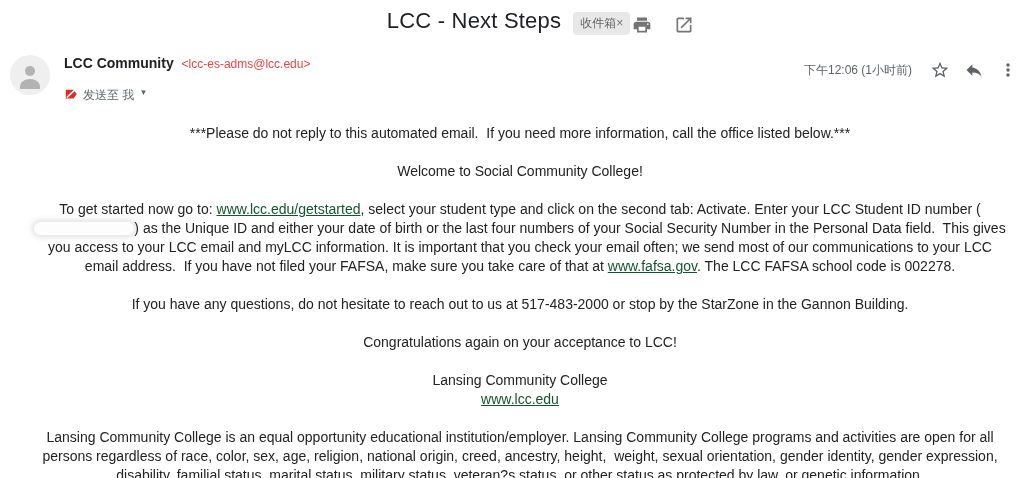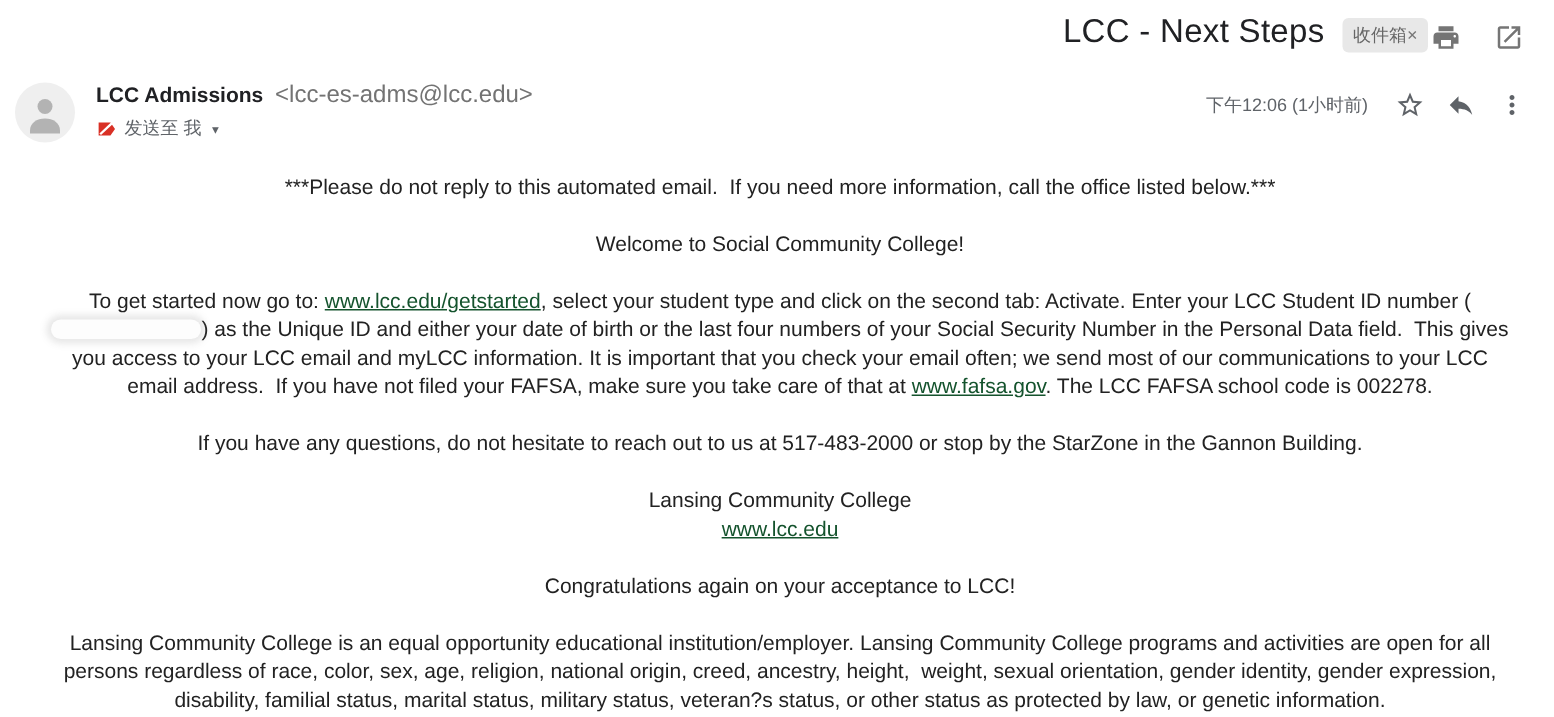--- a/index.html
+++ b/index.html
@@ -1,20 +1,20 @@
 <!DOCTYPE html>
 <html><head>
 <meta charset="utf-8">
 <style>
   * { margin:0; padding:0; box-sizing:border-box; }
   html,body { background:#ffffff; width:1036px; height:478px; overflow:hidden;
               font-family:"Liberation Sans", sans-serif; }
 
   
-  .subject-row { display:flex; align-items:flex-start; justify-content:flex-end;
+  .subject-row { display:flex; align-items:flex-start; justify-content:center;
                  padding:8px 18px 0 65px; }
   .subject-left { display:flex; align-items:center; gap:12px; }
   .subject-title { font-size:22px; color:#202124; font-weight:400; letter-spacing:0.2px; }
   .label-chip { background:#e8e8e8; color:#666; font-size:12px; border-radius:4px;
                 padding:3px 7px; display:inline-flex; align-items:center; gap:0;
                 position:relative; top:2px; cursor:default; }
   .label-chip .chip-x { font-size:12px; color:#777; cursor:pointer; }
   .subject-actions { display:flex; align-items:center; gap:18px; padding-top:5px; }
   .icon-btn { width:24px; height:24px; display:inline-flex; align-items:center;
               justify-content:center; cursor:pointer; }
@@ -22,22 +22,22 @@
 
   
   .msg-header { display:flex; align-items:flex-start; padding:18px 16px 0 10px; }
   .avatar { width:40px; height:40px; border-radius:50%; background:#efefef;
             display:flex; align-items:center; justify-content:center; flex:0 0 40px;
             overflow:hidden; }
   .avatar svg { fill:#b3b3b3; }
   .sender-block { margin-left:14px; flex:1 1 auto; }
   .sender-line1 { font-size:14px; color:#202124; }
   .sender-name { font-weight:700; }
-  .sender-email { font-weight:400; color:#737373; font-size:16px; margin-left:4px; }
-  .sender-line2 { margin-top:4px; display:flex; align-items:center; gap:5px;
+  .sender-email { font-weight:400; color:#ef4444; font-size:12px; margin-left:4px; }
+  .sender-line2 { margin-top:16px; display:flex; align-items:flex-start; gap:5px;
                   font-size:12px; color:#5f6368; cursor:pointer; }
   .sender-line2 .caret { font-size:9px; color:#5f6368; margin-left:2px; }
   .meta-block { display:flex; align-items:center; gap:10px; padding-top:3px; }
   .timestamp { font-size:12px; color:#5f6368; white-space:nowrap; margin-right:6px; }
   .meta-block .icon-btn svg { fill:#5f6368; }
 
   
   .mail-body { padding:20px 26px 0 30px; font-size:14px; line-height:19px;
                color:#222222;text-align:center; }
   .para { white-space:pre-wrap; margin-bottom:19px; }
@@ -73,21 +73,21 @@
 
 <div class="msg-header">
   <div class="avatar">
     <svg width="40" height="40" viewBox="0 0 40 40">
       <circle cx="20" cy="16" r="5"></circle>
       <path d="M10 32c0-5 4.5-8 10-8s10 3 10 8v2H10z"></path>
     </svg>
   </div>
   <div class="sender-block">
     <div class="sender-line1">
-      <span class="sender-name">LCC Admissions</span>
+      <span class="sender-name">LCC Community</span>
       <span class="sender-email">&lt;lcc-es-adms@lcc.edu&gt;</span>
     </div>
     <div class="sender-line2">
       <svg width="14" height="14" viewBox="0 0 16 16">
         <polygon points="2,3 11,3 14.5,8 11,13 2,13" fill="#d93025"></polygon>
         <line x1="3.2" y1="12" x2="12.2" y2="3.6" stroke="#ffffff" stroke-width="1.8"></line>
       </svg>
       <span>发送至 我</span>
       <span class="caret">▾</span>
     </div>
@@ -110,16 +110,16 @@
         </svg>
     </span>
   </div>
 </div>
 
 <div class="mail-body">
     <div class="para"><span>***Please do not reply to this automated email.  If you need more information, call the office listed below.***</span></div>
     <div class="para"><span>Welcome to Social Community College!</span></div>
     <div class="para"><span>To get started now go to: </span><a>www.lcc.edu/getstarted</a><span>, select your student type and click on the second tab: Activate. Enter your LCC Student ID number (</span><span class="redact"></span><span>) as the Unique ID and either your date of birth or the last four numbers of your Social Security Number in the Personal Data field.  This gives you access to your LCC email and myLCC information. It is important that you check your email often; we send most of our communications to your LCC email address.  If you have not filed your FAFSA, make sure you take care of that at </span><a>www.fafsa.gov</a><span>. The LCC FAFSA school code is 002278.</span></div>
     <div class="para"><span>If you have any questions, do not hesitate to reach out to us at 517-483-2000 or stop by the StarZone in the Gannon Building.</span></div>
+    <div class="para"><span>Congratulations again on your acceptance to LCC!</span></div>
     <div class="para"><span>Lansing Community College</span><br><a>www.lcc.edu</a></div>
-    <div class="para"><span>Congratulations again on your acceptance to LCC!</span></div>
     <div class="para"><span>Lansing Community College is an equal opportunity educational institution/employer. Lansing Community College programs and activities are open for all persons regardless of race, color, sex, age, religion, national origin, creed, ancestry, height,  weight, sexual orientation, gender identity, gender expression, disability, familial status, marital status, military status, veteran?s status, or other status as protected by law, or genetic information.</span></div>
   </div>
 
 </body></html>

